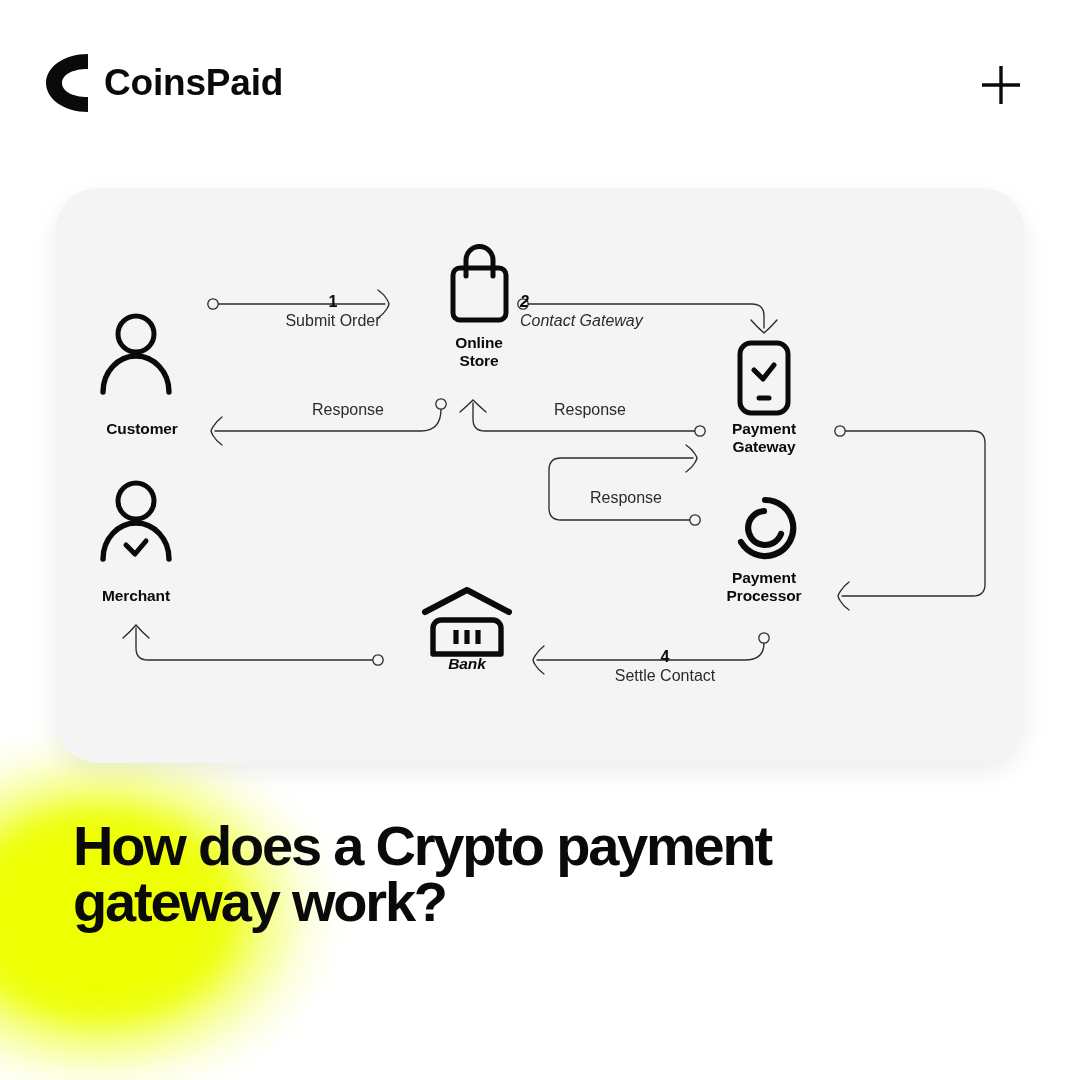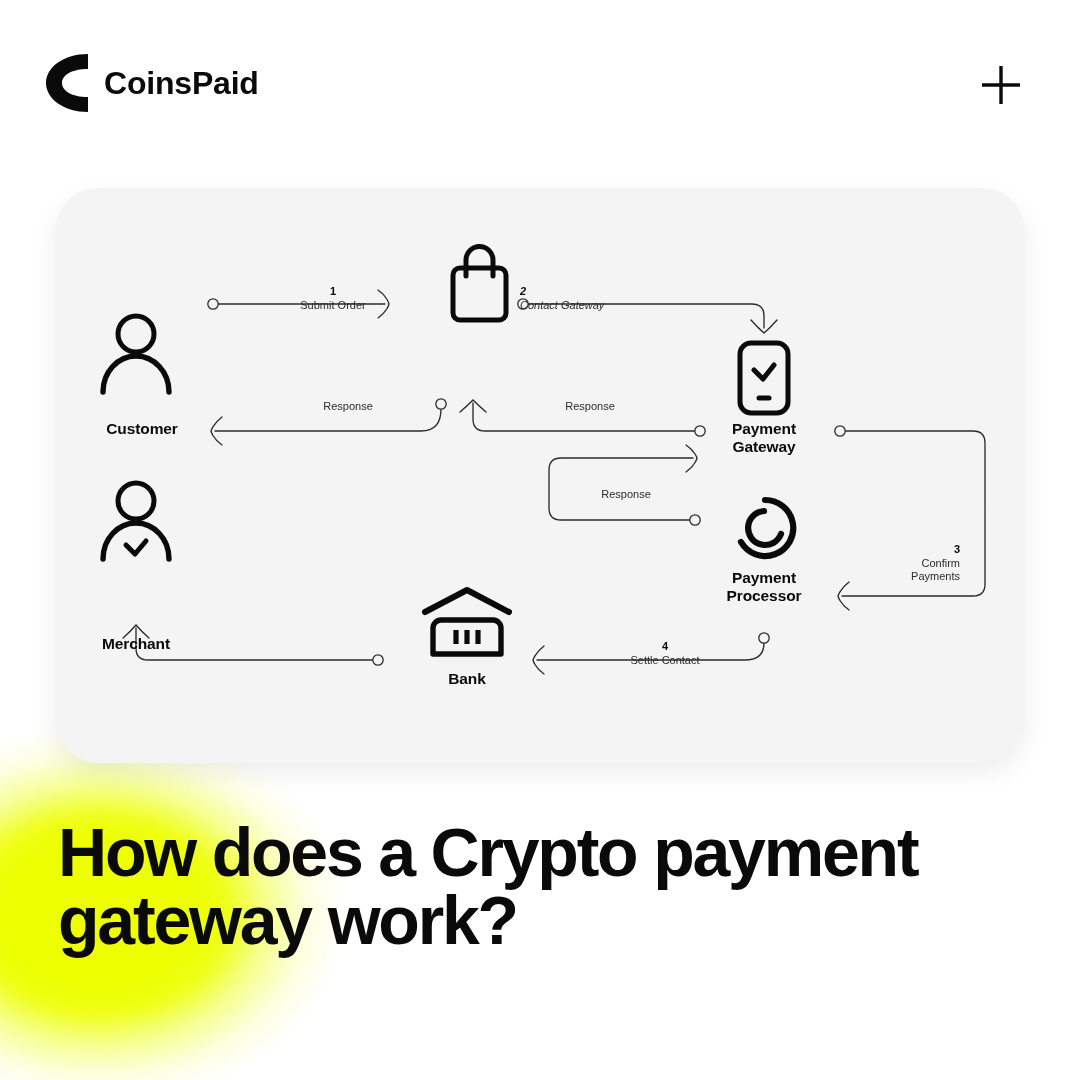--- a/index.html
+++ b/index.html
@@ -23,21 +23,21 @@
                 rgba(255,255,255,0) 92%);
     filter: blur(6px);
     pointer-events:none;
   }
 
   
   #header { position:absolute; left:0; top:0; width:1080px; height:170px; }
   #logo { position:absolute; left:42px; top:52px; display:flex; align-items:center; gap:14px; }
   #logo .mark { width:48px; height:62px; display:block; }
   #logo .word {
-    font-size:32px; font-weight:bold; color:#0A0A0A;
+    font-size:37px; font-weight:bold; color:#0A0A0A;
     letter-spacing:-0.2px; white-space:nowrap;
   }
   #plus { position:absolute; right:56px; top:62px; width:46px; height:46px; }
 
   
   #card {
     position:absolute; left:55px; top:188px;
     width:970px; height:575px;
     background:#F4F4F4; border-radius:44px;
     box-shadow:0 10px 26px rgba(0,0,0,.07);
@@ -45,31 +45,31 @@
   }
   #card svg { position:absolute; left:0; top:0; }
 
   .nodeLabel {
     position:absolute; text-align:center;
     font-size:15.5px; font-weight:bold; color:#0A0A0A;
     line-height:1.18; letter-spacing:-0.1px;
     white-space:pre-line;
   }
   .flowLabel {
-    position:absolute; font-size:11px; color:#2B2B2B;
+    position:absolute; font-size:16px; color:#2B2B2B;
     line-height:1.22; white-space:pre-line;
   }
   .flowLabel b { font-weight:bold; color:#0A0A0A; }
   .flowLabel.ctr { text-align:center; }
   .flowLabel.rgt { text-align:right; }
 
   
   #headline {
-    position:absolute; left:58px; top:818px; width:990px;
-    font-size:68px; font-weight:bold; color:#0A0A0A;
+    position:absolute; left:73px; top:818px; width:990px;
+    font-size:56px; font-weight:bold; color:#0A0A0A;
     line-height:1.0; letter-spacing:-2.2px;
     white-space:pre-line;
   }
 </style>
 </head>
 <body>
 
 <div id="stage">
 
   <div id="glow"></div>
@@ -180,42 +180,39 @@
         <use href="#dot" x="386" y="216"></use>
         <use href="#dot" x="645" y="243"></use>
         <use href="#dot" x="640" y="332"></use>
         <use href="#dot" x="785" y="243"></use>
         <use href="#dot" x="709" y="450"></use>
         <use href="#dot" x="323" y="472"></use>
       </g>
     </svg>
 
     <div class="nodeLabel" style="left:17px; top:232px; width:140px;">Customer</div>
+    <div class="nodeLabel" style="left:354px; top:146px; width:140px;">Online
+Store</div>
     <div class="nodeLabel" style="left:639px; top:232px; width:140px;">Payment
 Gateway</div>
     <div class="nodeLabel" style="left:639px; top:381px; width:140px;">Payment
 Processor</div>
-    <div class="nodeLabel" style="left:11px; top:399px; width:140px;margin-top:48px;">Merchant</div>
-    <div class="nodeLabel" style="left:342px; top:482px; width:140px;">Bank</div>
+    <div class="nodeLabel" style="left:11px; top:399px; width:140px;">Merchant</div>
+    <div class="nodeLabel" style="left:342px; top:467px; width:140px;font-style:italic;">Bank</div>
 
     <div class="flowLabel ctr" style="left:163px; top:84px; width:230px;">
       <b>1</b>
       <span>Submit Order</span>
     </div>
 
     <div class="flowLabel" style="left:465px; top:84px; width:260px;font-style:italic;">
       <b>2</b>
       <span>Contact Gateway</span>
     </div>
 
-    <div class="flowLabel rgt" style="left:760px; top:342px; width:145px;">
-      <b>3</b>
-      <span>Confirm
-Payments</span>
-    </div>
 
     <div class="flowLabel ctr" style="left:495px; top:439px; width:230px;">
       <b>4</b>
       <span>Settle Contact</span>
     </div>
 
     <div class="flowLabel ctr" style="left:178px; top:212px; width:230px;">Response</div>
 
     <div class="flowLabel ctr" style="left:420px; top:212px; width:230px;">Response</div>
 

